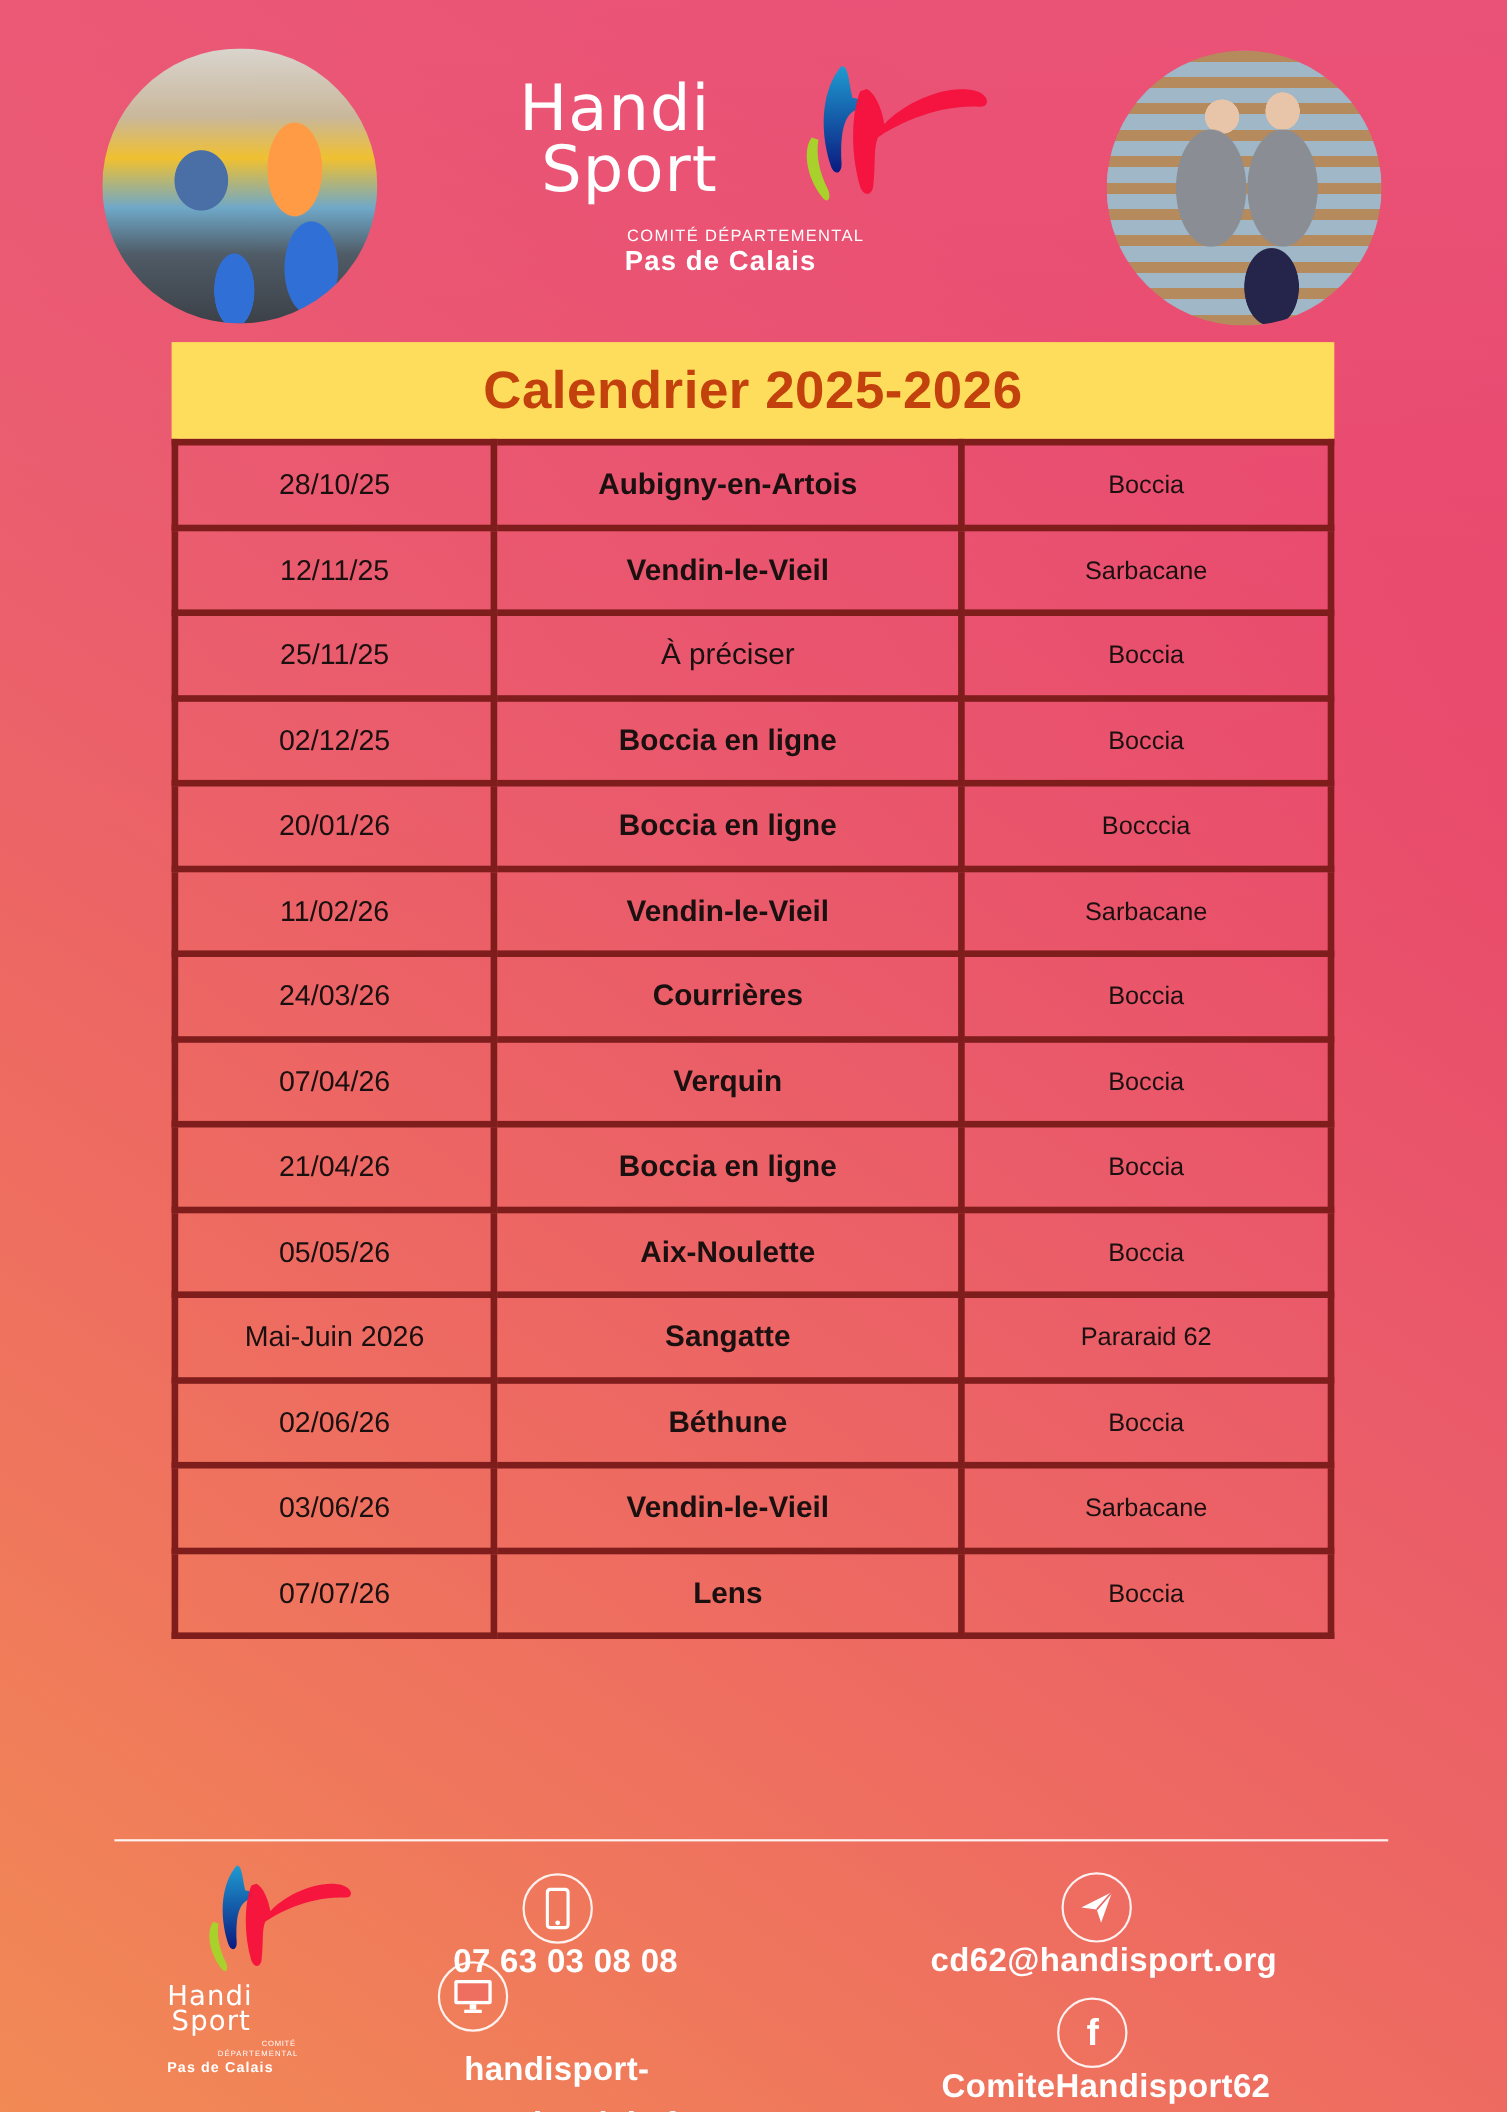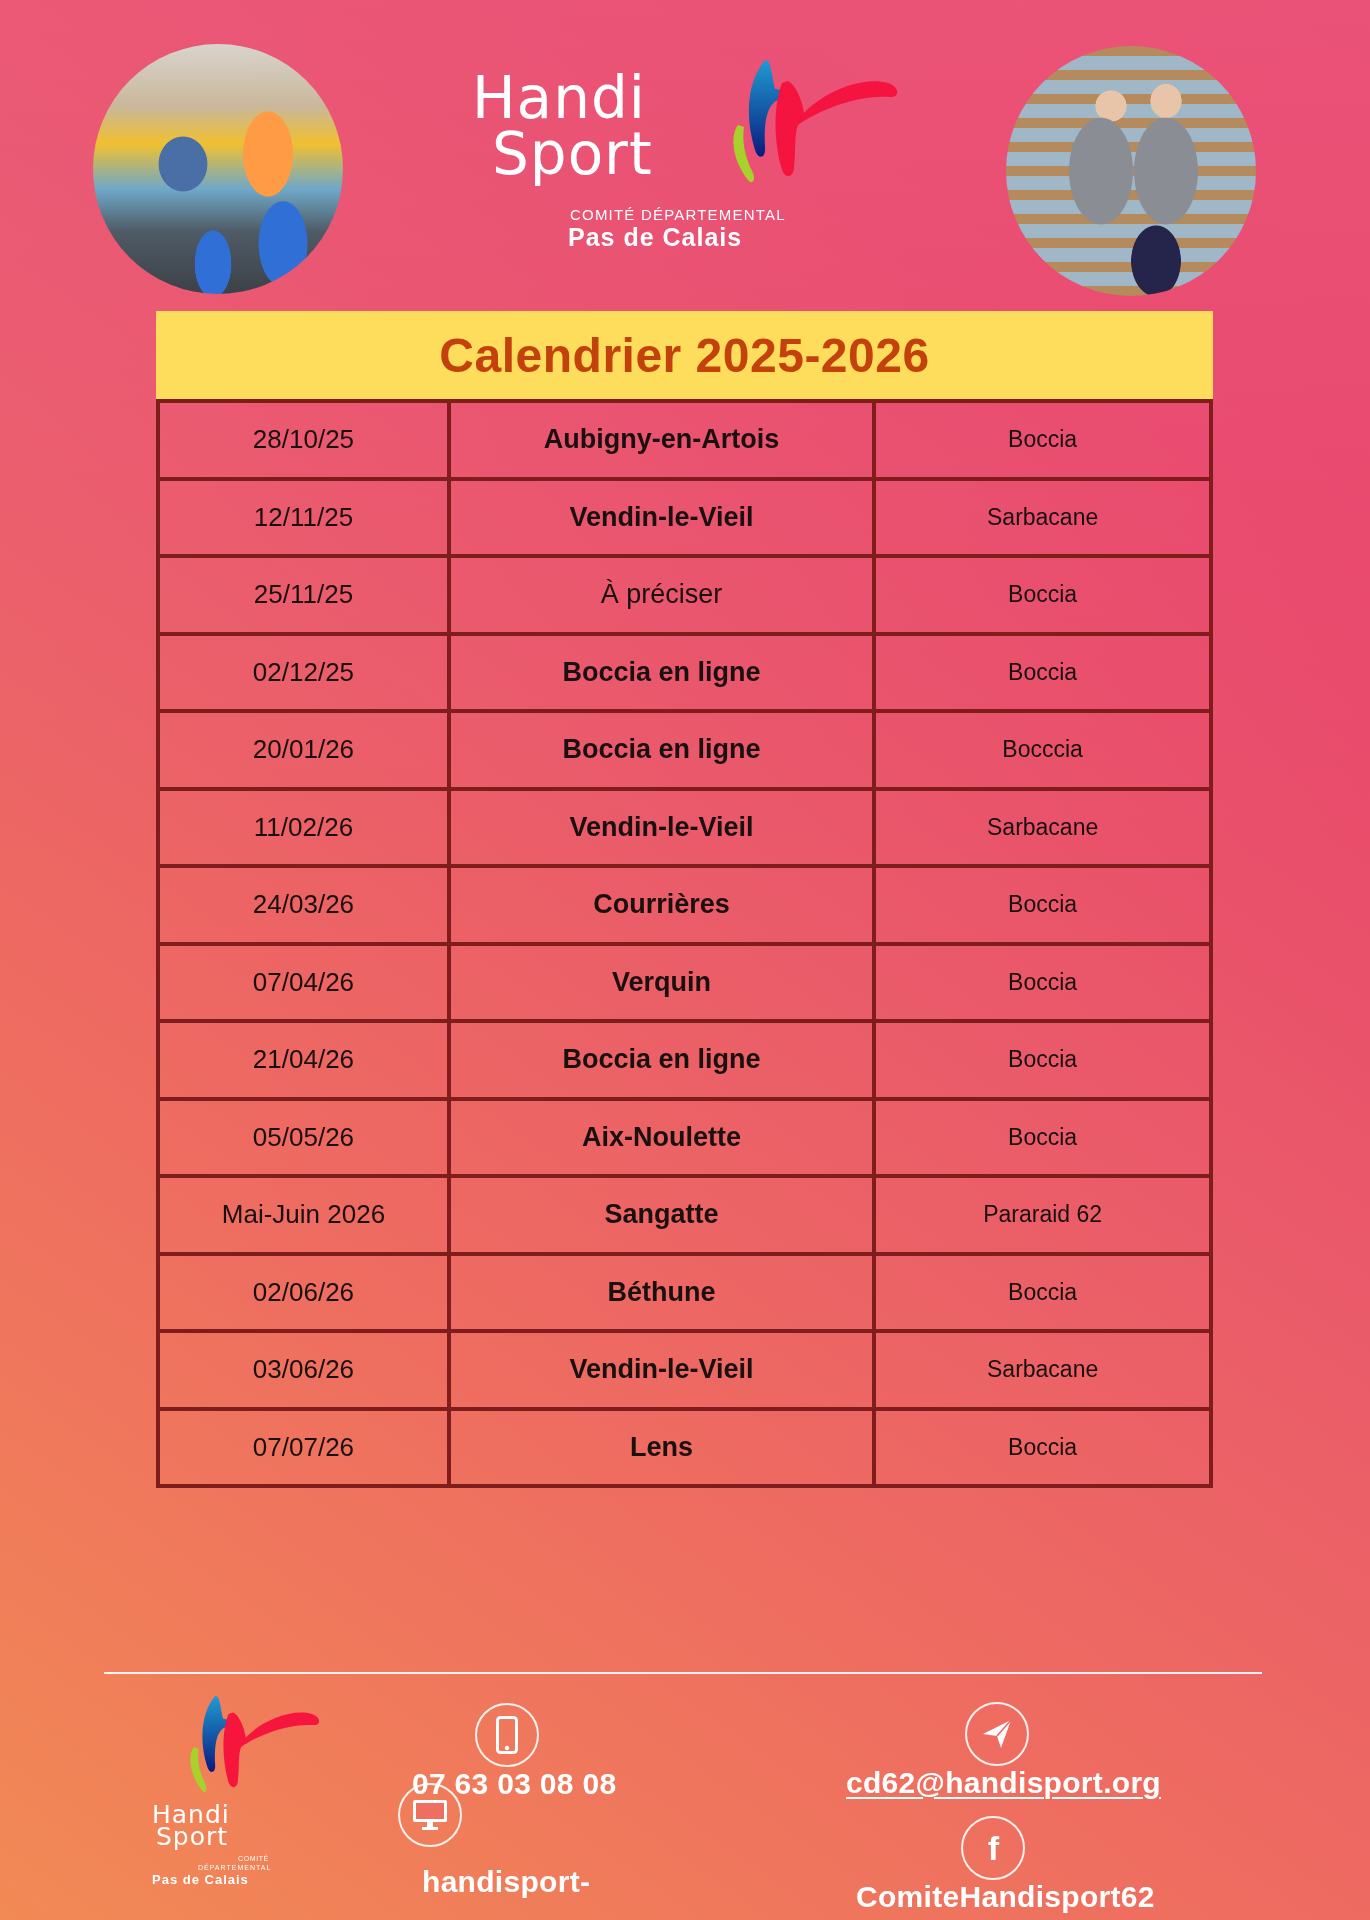--- a/index.html
+++ b/index.html
@@ -59,21 +59,21 @@
   }
   .title-band span {
     color: #c2410c; font-family: "Liberation Sans", sans-serif; font-weight: bold;
     font-size: 48px; letter-spacing: 0.5px;
   }
   .sched {
     position: absolute; left: 156px; top: 399px; width: 1057px;
     border-collapse: collapse;
   }
   .sched td {
-    height: 77.5px; border: 4px solid #7f1d1d; text-align: center; vertical-align: middle;
+    height: 77.5px; border: 6px solid #7f1d1d; text-align: center; vertical-align: middle;
     color: #1a1010; font-family: "Liberation Sans", sans-serif;
   }
   .sched td.c-date { width: 292px; font-size: 26px; }
   .sched td.c-place { width: 427px; font-size: 27px; font-weight: bold; }
   .sched td.c-sport { width: 338px; font-size: 23px; margin-top: 12px; }
 
   
   .footer-rule {
     position: absolute; left: 104px; top: 1672px; width: 1158px; height: 2px; background: rgba(255,255,255,0.9);
   }
@@ -93,21 +93,21 @@
   .circle-icon {
     width: 64px; height: 64px; border-radius: 50%; border: 2px solid rgba(255,255,255,0.9);
     display: flex; align-items: center; justify-content: center; flex: 0 0 auto;
   }
   .contact-phone { left: 398px; top: 1703px; }
   .contact-web { left: 398px; top: 1783px; }
   .contact-email { left: 832px; top: 1702px; }
   .contact-fb { left: 832px; top: 1816px; }
   .contact .txt { font-size: 30px; margin-left: 14px; font-weight: 600; letter-spacing: 0.3px; }
   .contact-web .txt { line-height: 60px; margin-left: 24px; margin-top: 26px; }
-  .contact-email .txt { text-decoration: underline; text-decoration-thickness: 2px; text-underline-offset: 4px; margin-left: 14px; }
+  .contact-email .txt { text-decoration-thickness: 2px; text-underline-offset: 4px; margin-left: 14px; }
   .contact-fb .txt { margin-left: 24px; }
 </style>
 </head>
 <body>
 
 <div class="bg-top"></div>
 
 <div class="photo photo-1"></div>
 <div class="photo photo-2"></div>
 

